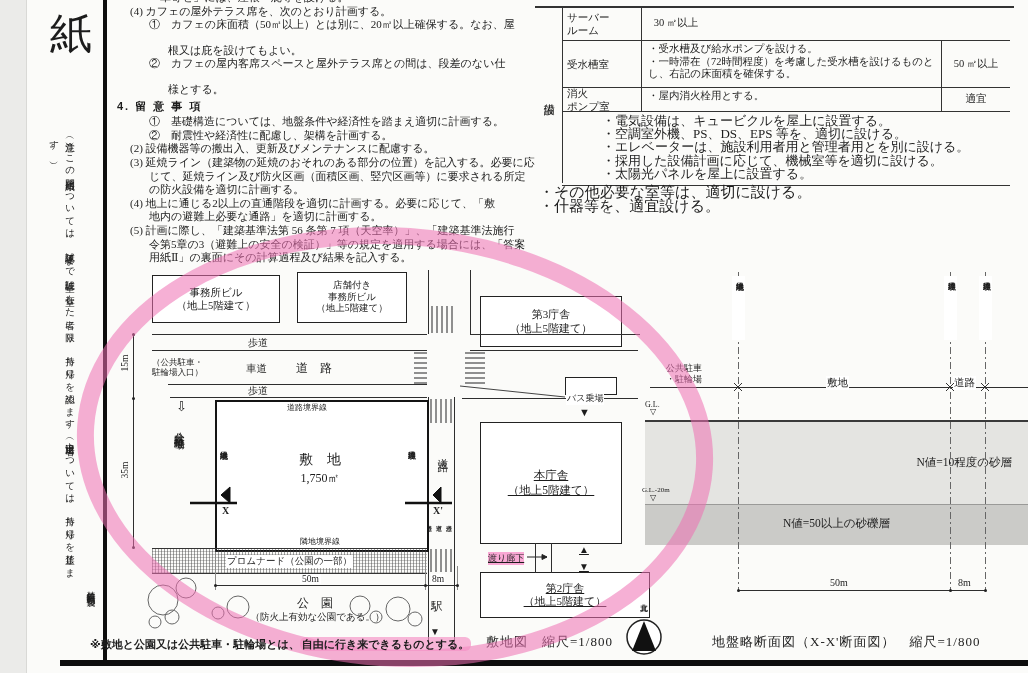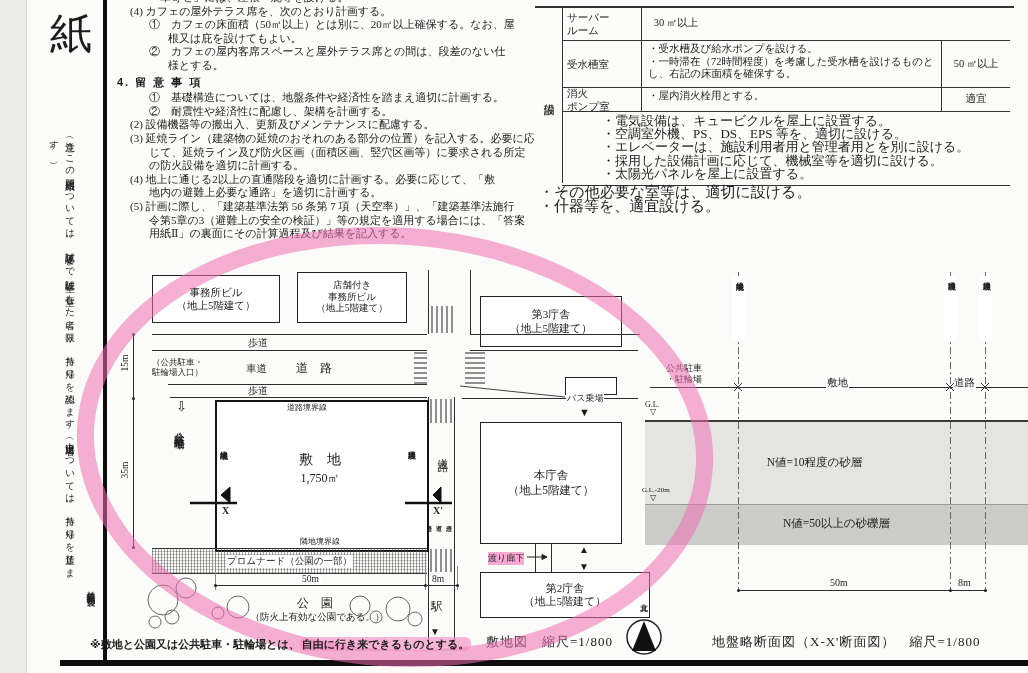--- a/index.html
+++ b/index.html
@@ -9,21 +9,21 @@
   .v{writing-mode:vertical-rl;text-orientation:upright;}
   .pre{white-space:pre-line;}
   .ctr{display:flex;align-items:center;justify-content:center;text-align:center;}
   .ln{position:absolute;background:#2e2e2e;}
   .gln{position:absolute;background:#8a8a88;}
   .dot{position:absolute;width:3px;height:3px;border-radius:50%;background:#222;}
   .box{position:absolute;border:1.5px solid #222;background:#fff;}
   .tl{height:13.6px;font-size:11px;line-height:13.6px;white-space:nowrap;overflow:hidden;}
   .ind1{padding-left:18px;}
   .ind2{padding-left:37px;}
-  .ind3{padding-left:56px;}
+  .ind3{padding-left:56px;margin-top:12px;}
   .clip{margin-top:-9px;}
   .heading{font-weight:700;letter-spacing:2px;padding-left:5px;margin:3px 0 2px 0;
            font-family:"Liberation Sans","DejaVu Sans",sans-serif;}
   
   #spec-table{position:absolute;left:535px;top:6px;width:477px;border:1.5px solid #333;background:#fff;
               font-size:10.5px;line-height:12.5px;}
   #spec-group{position:absolute;left:0;top:0;width:26px;height:176px;border-right:1px solid #333;
               display:flex;align-items:center;justify-content:center;font-size:11px;}
   #spec-rows{position:absolute;left:26px;top:0;width:448px;}
   .trow{display:flex;border-bottom:1px solid #333;}
@@ -39,21 +39,21 @@
   .fline{font-size:15px;line-height:14px;white-space:nowrap;}
   
   .lbl{position:absolute;color:#1c1c1c;}
   .cw-v{position:absolute;background:repeating-linear-gradient(90deg,#8f8f8f 0 2px,transparent 2px 5px);}
   .cw-h{position:absolute;background:repeating-linear-gradient(0deg,#8f8f8f 0 2px,transparent 2px 5px);}
   .dash{position:absolute;width:1px;background:repeating-linear-gradient(180deg,#666 0 7px,transparent 7px 10px,#666 10px 12px,transparent 12px 15px);}
   .rot{transform:rotate(-90deg);transform-origin:center;}
   .whbg{background:#fff;padding:0 1px;}
   #pink-overlay{position:absolute;left:0;top:0;z-index:60;pointer-events:none;}
   #deco{position:absolute;left:0;top:0;z-index:5;pointer-events:none;}
-  .z10{z-index:10;}
+  .z10{z-index:10;text-decoration:underline;}
 </style>
 </head>
 <body>
 
 <div id="app">
 
   <div class="abs" style="left:0;top:0;width:26px;height:673px;background:#ebebe9;border-right:1px solid #d9d9d6;"></div>
 
   <div class="abs" style="left:50px;top:10px;font-size:42px;line-height:48px;">紙</div>
   <div class="abs v" style="left:32px;top:133px;height:442px;width:46px;font-size:9.5px;line-height:16px;letter-spacing:1px;">（注意）　この問題用紙については、試験終了まで試験室に在室した者に限り、持ち帰りを認めます。（中途退出者については、持ち帰りを禁止します。）</div>
@@ -214,21 +214,21 @@
 
   <div class="lbl" style="left:270px;top:595px;width:90px;text-align:center;font-size:12px;">公　園</div>
   <div class="lbl" style="left:240px;top:611px;width:155px;text-align:center;font-size:9.5px;">（防火上有効な公園である。）</div>
   <div class="lbl" style="left:431px;top:599px;font-size:11.5px;">駅</div>
   <div class="lbl" style="left:430px;top:626px;font-size:10px;">▼</div>
 
   <div class="abs" style="left:645px;top:420px;width:383px;height:2px;background:#3a3a3a;"></div>
   <div class="abs" style="left:645px;top:422px;width:383px;height:82px;background:#e4e4e1;"></div>
   <div class="abs" style="left:645px;top:504px;width:383px;height:1px;background:#9a9a98;"></div>
   <div class="abs" style="left:645px;top:505px;width:383px;height:40px;background:#cbcbc8;"></div>
-  <div class="lbl" style="left:645px;top:455px;width:339px;text-align:center;font-size:11.5px;">N値=10程度の砂層</div>
+  <div class="lbl" style="left:645px;top:455px;width:339px;text-align:right;font-size:11.5px;padding-left:28px;">N値=10程度の砂層</div>
   <div class="lbl" style="left:645px;top:516px;width:383px;text-align:center;font-size:11.5px;">N値=50以上の砂礫層</div>
 
   <div class="dash" style="left:738px;top:272px;height:318px;"></div>
   <div class="dash" style="left:950px;top:272px;height:318px;"></div>
   <div class="dash" style="left:985px;top:272px;height:318px;"></div>
   <div class="lbl v whbg" style="left:732px;top:276px;height:64px;font-size:8px;">隣地境界線</div>
   <div class="lbl v whbg" style="left:944px;top:276px;height:64px;font-size:8px;">道路境界線</div>
   <div class="lbl v whbg" style="left:979px;top:276px;height:64px;font-size:8px;">道路境界線</div>
 
   <div class="ln" style="left:650px;top:387px;width:378px;height:1px;"></div>

